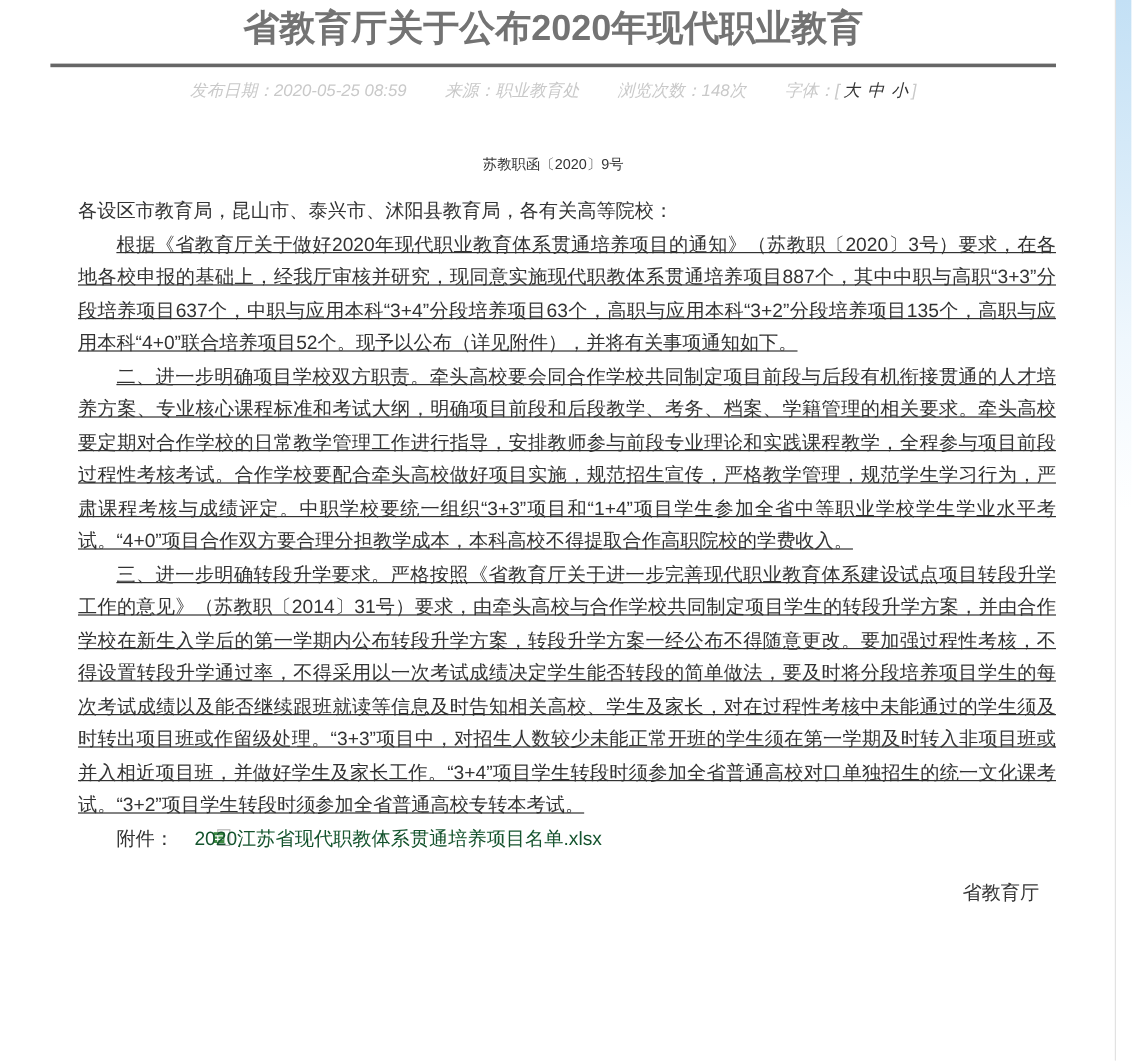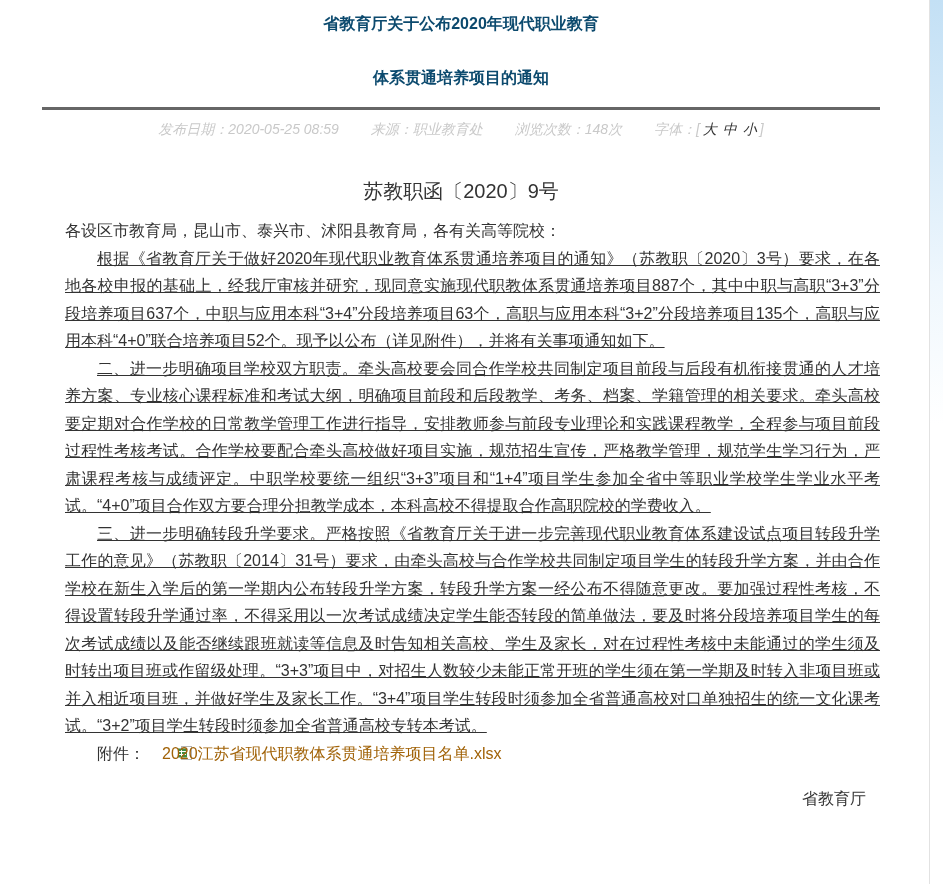--- a/index.html
+++ b/index.html
@@ -21,23 +21,23 @@
     background: linear-gradient(to bottom, #c3e0f5 0%, #daecf9 18%, #eff7fd 32%, #ffffff 48%);
   }
 
   .content {
     position: relative;
     margin: 0 63px 0 42px; 
   }
 
   .title-wrap { padding-top: 10px; text-align: center; }
   .title-line {
-    font-size: 16px;
+    font-size: 30px;
     font-weight: bold;
-    color: #0c4a6e;
+    color: #737373;
     line-height: 28px;
   }
   .title-line + .title-line { margin-top: 26px; }
 
   .divider {
     height: 3px;
     background: #666;
     margin-top: 15px;
   }
 
@@ -55,21 +55,21 @@
   .meta .bracket { color: #c9c9c9; }
   .font-size-btn {
     color: #333;
     cursor: pointer;
     margin: 0 3px;
   }
 
   .doc-number {
     margin-top: 39px;
     text-align: center;
-    font-size: 20px;
+    font-size: 12px;
     color: #333;
     line-height: 27px;
   }
 
   .doc-body {
     margin-top: 12px;
     font-size: 16px;
     line-height: 27.5px;
     color: #333;
     text-align: justify;
@@ -81,42 +81,41 @@
   .attachment {
     text-indent: 2em;
     white-space: nowrap;
   }
   .attachment .excel-icon {
     display: inline-block;
     width: 16px; height: 16px;
     vertical-align: -2px;
     margin-right: 1px;
   }
-  .attachment-link { color: #a16207; text-decoration: none; cursor: pointer; }
+  .attachment-link { color: #14532d; text-decoration: none; cursor: pointer; }
 
   .signature {
     margin-top: 18px;
     text-align: right;
     font-size: 16px;
     line-height: 27.5px;
     color: #333;
   }
   .signature .sig-org { margin-right: 14px; }
 </style>
 </head>
 <body>
 
 <div class="right-line"></div>
 <div class="right-strip"></div>
 
 <div class="content">
 
   <div class="title-wrap">
     <div class="title-line">省教育厅关于公布2020年现代职业教育</div>
-    <div class="title-line">体系贯通培养项目的通知</div>
   </div>
 
   <div class="divider"></div>
 
   <div class="meta">
     <span class="meta-item"><span class="meta-label">发布日期：</span><span class="meta-value">2020-05-25 08:59</span></span>
     <span class="meta-item"><span class="meta-label">来源：</span><span class="meta-value">职业教育处</span></span>
     <span class="meta-item"><span class="meta-label">浏览次数：</span><span class="meta-value">148次</span></span>
     <span class="meta-item"><span class="meta-label">字体：</span><span class="bracket">[</span><span class="font-size-btn">大</span><span class="font-size-btn">中</span><span class="font-size-btn">小</span><span class="bracket">]</span></span>
   </div>

